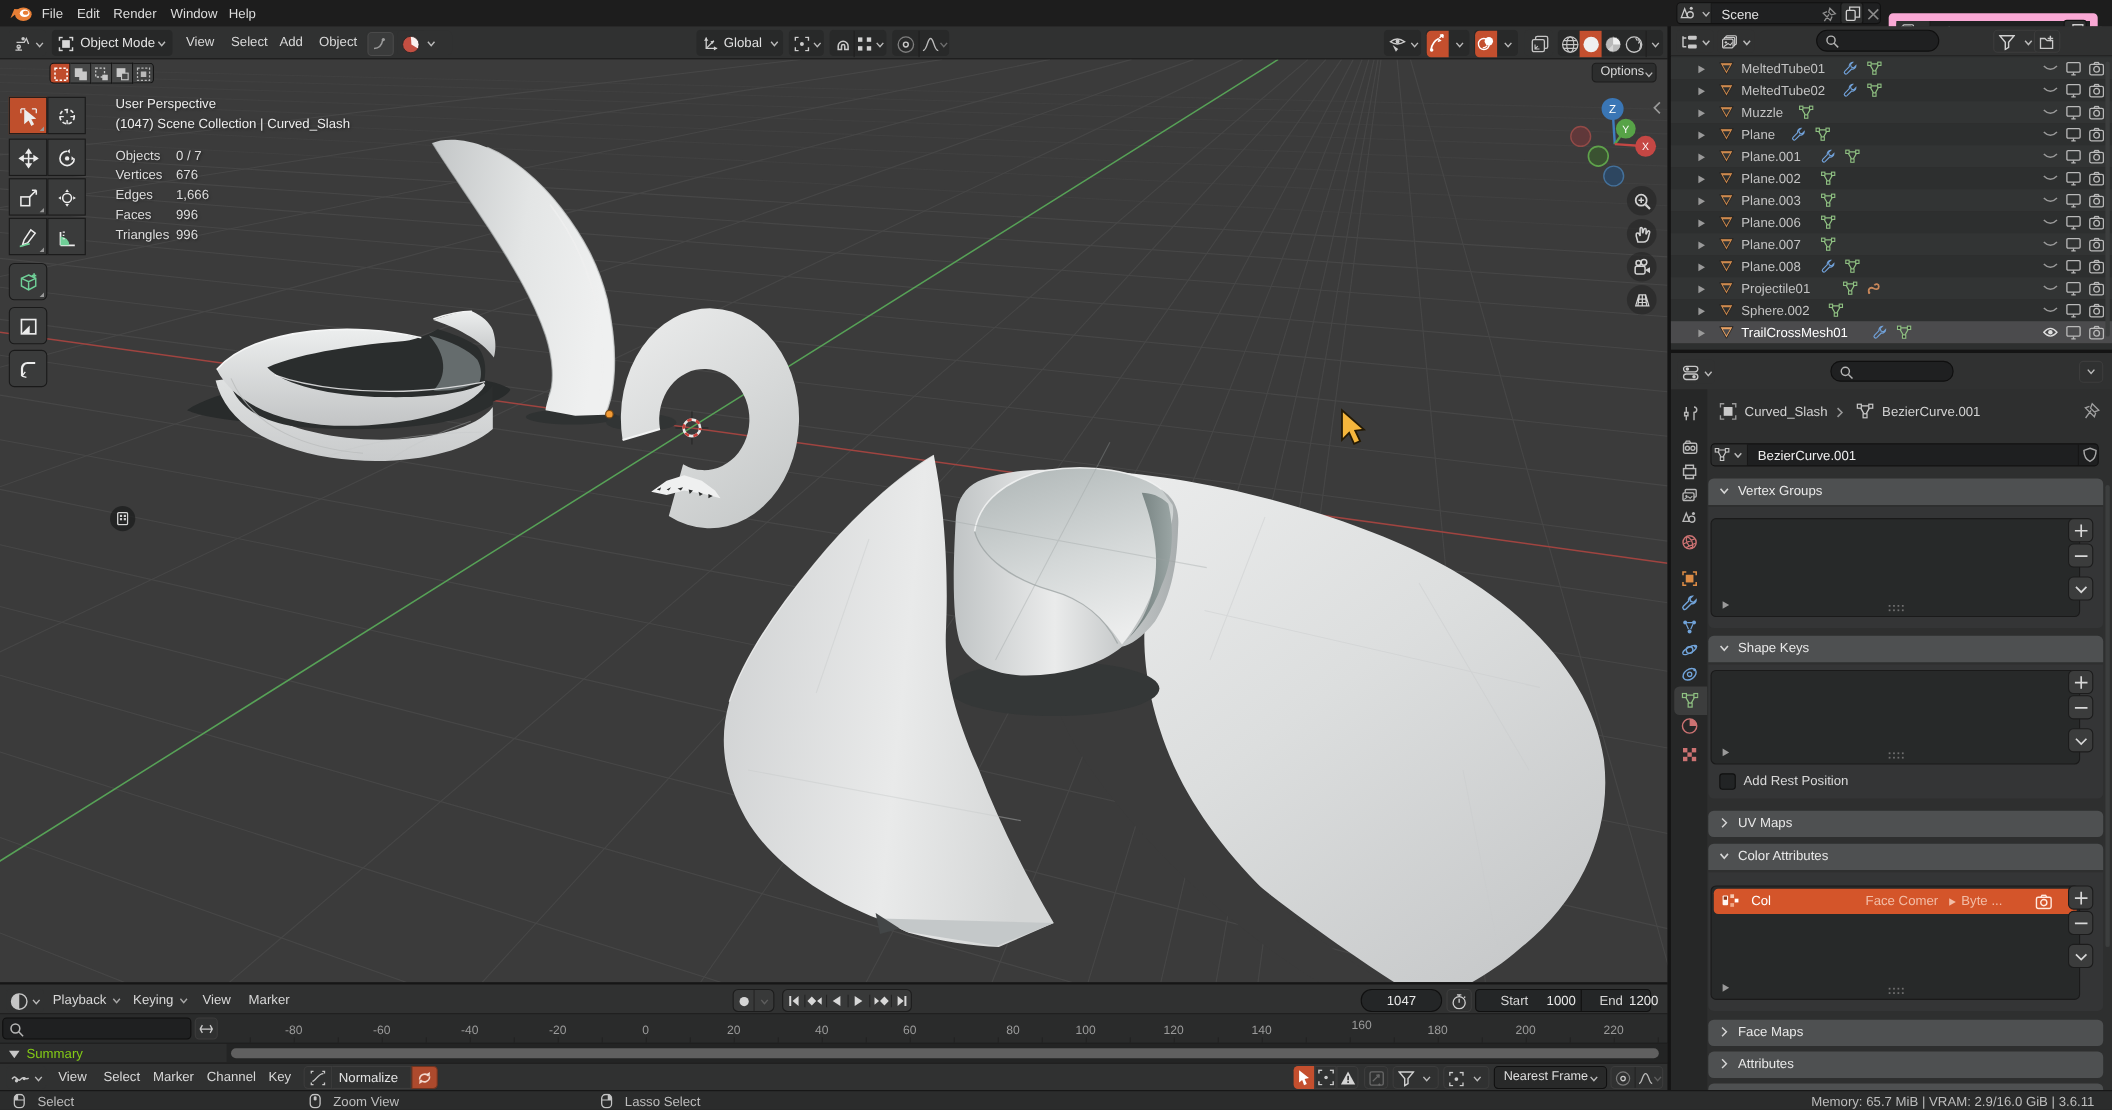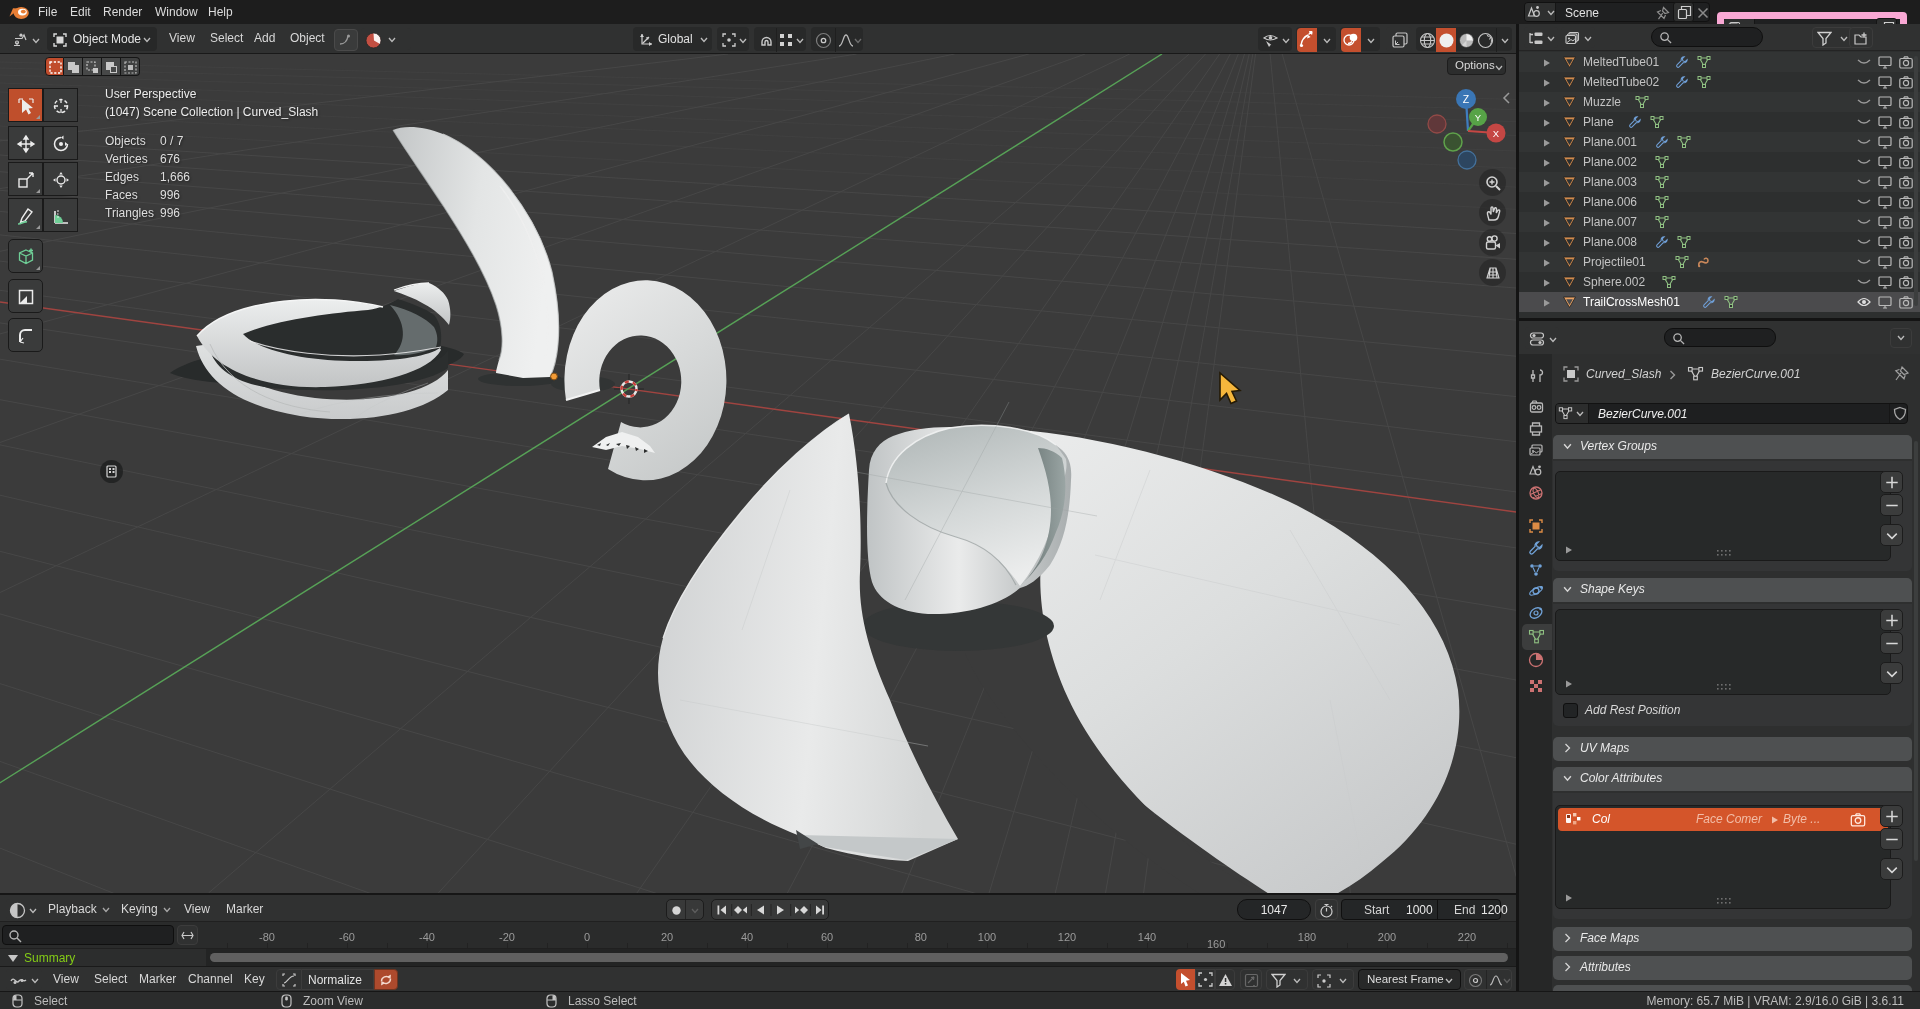--- a/index.html
+++ b/index.html
@@ -702,21 +702,21 @@
       <div class="abs" style="left:947px;top:21px;width:1px;height:5px;background:#222"></div>
       <span class="txt" style="left:967px;top:9px;width:40px;text-align:center;color:#9b9b9b;font-size:11px">100</span>
       <div class="abs" style="left:987px;top:21px;width:1px;height:5px;background:#222"></div>
       <div class="abs" style="left:1027px;top:21px;width:1px;height:5px;background:#222"></div>
       <span class="txt" style="left:1047px;top:9px;width:40px;text-align:center;color:#9b9b9b;font-size:11px">120</span>
       <div class="abs" style="left:1067px;top:21px;width:1px;height:5px;background:#222"></div>
       <div class="abs" style="left:1107px;top:21px;width:1px;height:5px;background:#222"></div>
       <span class="txt" style="left:1127px;top:9px;width:40px;text-align:center;color:#9b9b9b;font-size:11px">140</span>
       <div class="abs" style="left:1147px;top:21px;width:1px;height:5px;background:#222"></div>
       <div class="abs" style="left:1187px;top:21px;width:1px;height:5px;background:#222"></div>
-      <span class="txt" style="left:1207px;top:16px;width:40px;text-align:left;color:#9b9b9b;font-size:11px">160</span>
+      <span class="txt" style="left:1207px;top:4px;width:40px;text-align:right;color:#9b9b9b;font-size:11px">160</span>
       <div class="abs" style="left:1227px;top:21px;width:1px;height:5px;background:#222"></div>
       <div class="abs" style="left:1267px;top:21px;width:1px;height:5px;background:#222"></div>
       <span class="txt" style="left:1287px;top:9px;width:40px;text-align:center;color:#9b9b9b;font-size:11px">180</span>
       <div class="abs" style="left:1307px;top:21px;width:1px;height:5px;background:#222"></div>
       <div class="abs" style="left:1347px;top:21px;width:1px;height:5px;background:#222"></div>
       <span class="txt" style="left:1367px;top:9px;width:40px;text-align:center;color:#9b9b9b;font-size:11px">200</span>
       <div class="abs" style="left:1387px;top:21px;width:1px;height:5px;background:#222"></div>
       <div class="abs" style="left:1427px;top:21px;width:1px;height:5px;background:#222"></div>
       <span class="txt" style="left:1447px;top:9px;width:40px;text-align:center;color:#9b9b9b;font-size:11px">220</span>
       <div class="abs" style="left:1467px;top:21px;width:1px;height:5px;background:#222"></div>
@@ -1259,21 +1259,21 @@
           <rect x="0.8" y="2.5" width="12.4" height="9.5" rx="1.5" fill="none" stroke="#b9b9b9" stroke-width="1.2"></rect>
           <path d="M4.5,2.5 L5.5,0.8 L8.5,0.8 L9.5,2.5" fill="none" stroke="#b9b9b9" stroke-width="1.2"></path>
           <circle cx="7" cy="7" r="2.6" fill="none" stroke="#b9b9b9" stroke-width="1.2"></circle>
         </svg>
       </div>
     </div>
 
   <div class="abs" style="left:395px;top:32px;width:4px;height:250px;background:#3c3e3e;border-radius:2px;"></div>
 </div>
 
-<div class="abs" id="props" style="left:1519px;top:318px;width:401px;height:673px;background:#2e2f2f;border-top:3px solid #141414;overflow:hidden;font-style:italic;">
+<div class="abs" id="props" style="left:1519px;top:318px;width:401px;height:673px;background:#2e2f2f;border-top:3px solid #141414;overflow:hidden;">
 
   <div class="abs" style="left:0;top:0;width:401px;height:33px;background:#303131;">
     <div class="hbtn" style="left:6px;top:6px;width:34px;height:22px;background:#303131;">
       <svg class="abs" style="left:3px;top:3px" width="16" height="16" viewBox="0 0 16 16">
         <rect x="1.5" y="2" width="13" height="5" rx="2.5" fill="none" stroke="#c8c8c8" stroke-width="1.2"></rect>
         <circle cx="5" cy="4.5" r="1.6" fill="#c8c8c8"></circle>
         <rect x="1.5" y="9" width="13" height="5" rx="2.5" fill="none" stroke="#c8c8c8" stroke-width="1.2"></rect>
         <circle cx="11" cy="11.5" r="1.6" fill="#c8c8c8"></circle>
       </svg>
       <svg class="abs" style="left:23px;top:9px" width="8" height="6" viewBox="0 0 8 6">

